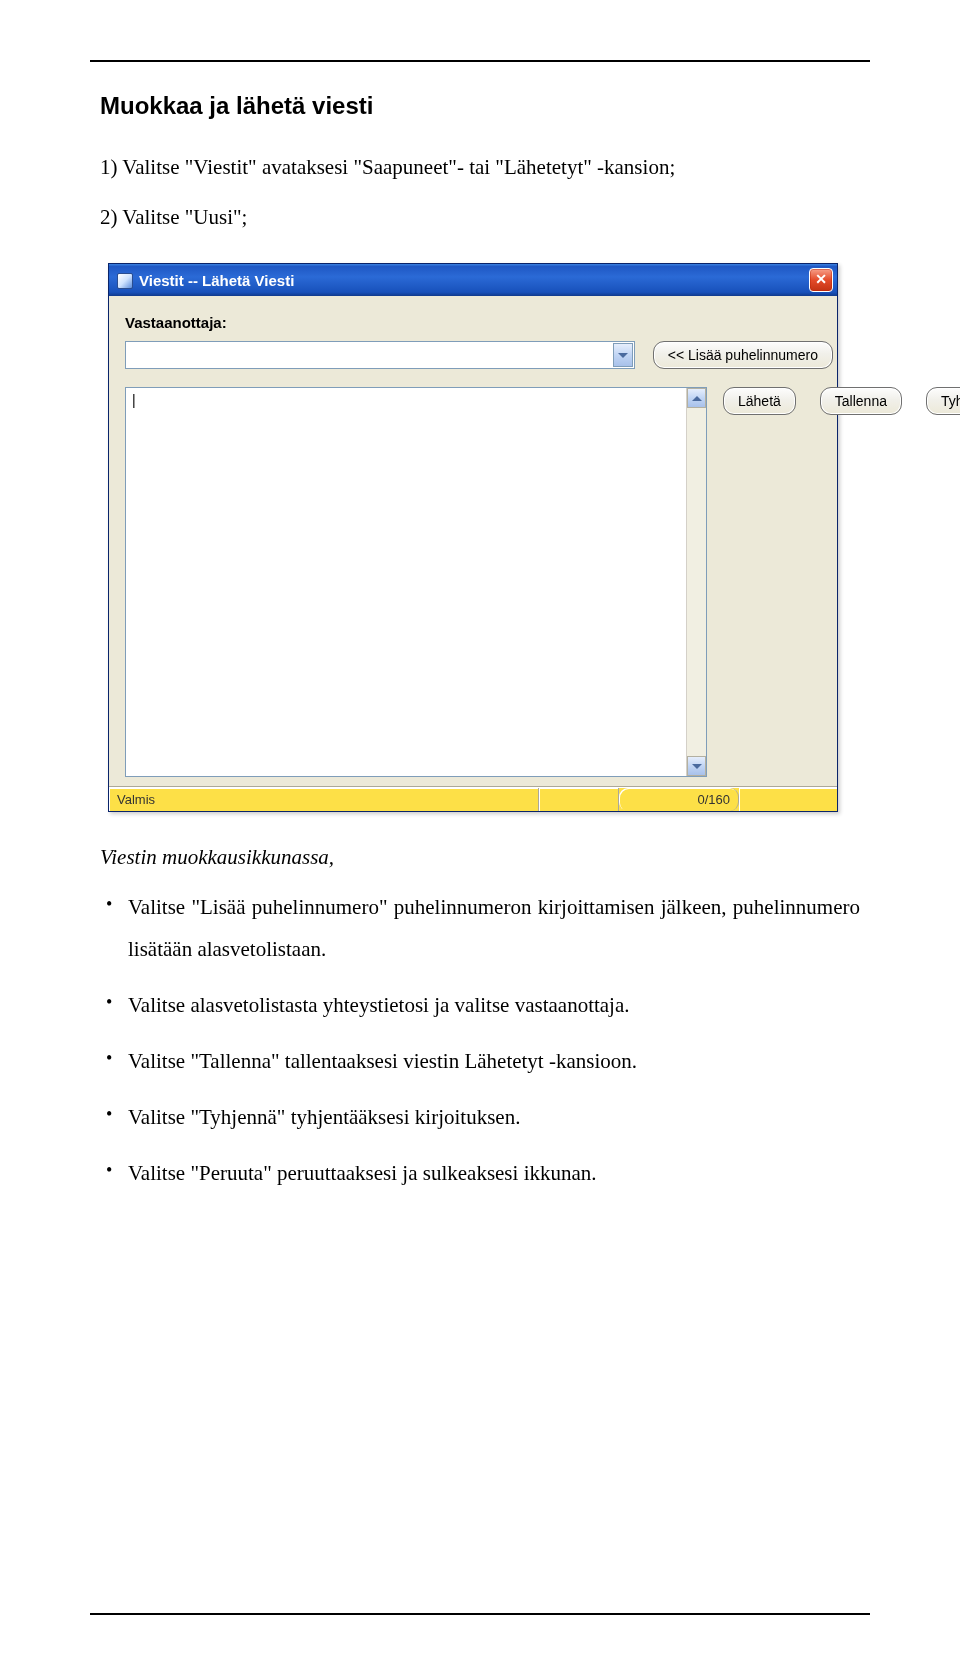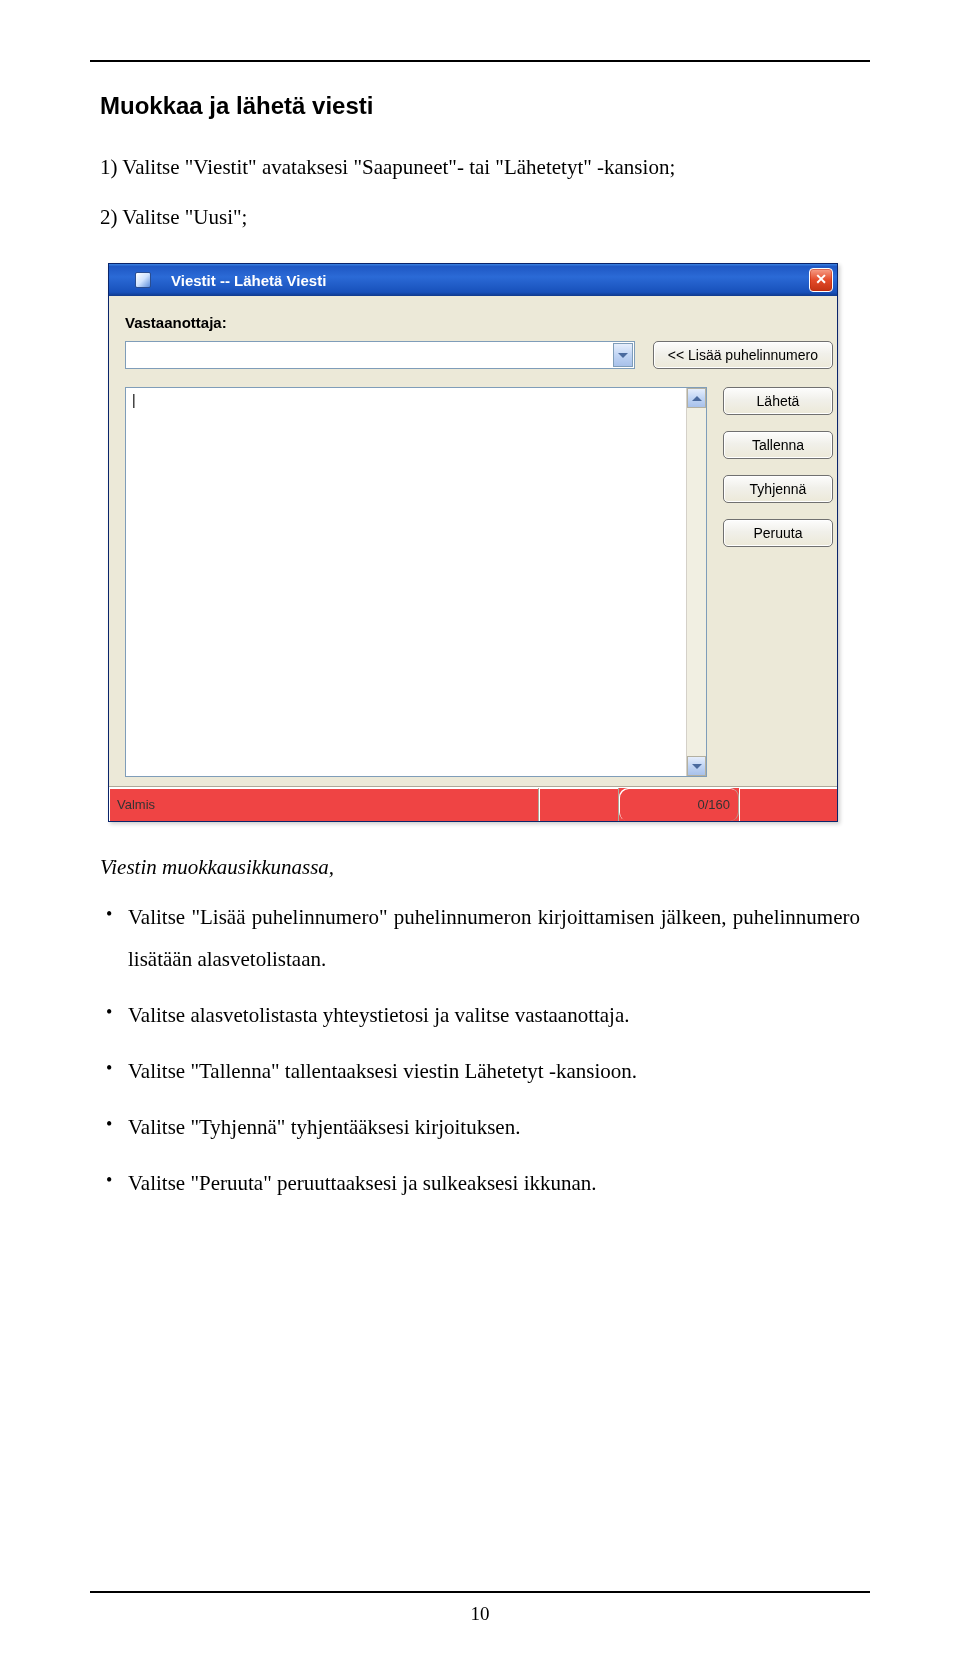--- a/index.html
+++ b/index.html
@@ -72,23 +72,22 @@
     height: 32px;
     display: flex;
     align-items: center;
     justify-content: space-between;
     padding: 0 4px 0 8px;
     font-size: 15px;
     font-weight: bold;
   }
   .xp-title-left {
     display: flex;
-    align-items: center;
-    gap: 20px;
-    margin-left: 18px;
+    align-items: flex-end;
+    gap: 6px;
   }
   .xp-icon {
     width: 16px; height: 16px;
     background: linear-gradient(135deg,#fff 0%,#cfe3ff 50%,#5c8ddb 100%);
     border: 1px solid #2a4d90;
     border-radius: 2px;
   }
   .xp-close {
     width: 24px; height: 24px;
     background: linear-gradient(to bottom,#f7a08a 0%, #e44b2a 50%, #c33313 100%);
@@ -142,21 +141,21 @@
     content: "";
     border-left: 5px solid transparent;
     border-right: 5px solid transparent;
     border-top: 5px solid #4a6a9e;
   }
   .xp-button {
     height: 28px;
     padding: 0 14px;
     background: linear-gradient(to bottom,#fdfdfd 0%, #f1f0ea 45%, #ece9d8 100%);
     border: 1px solid #707070;
-    border-radius: 5px;
+    border-radius: 11px;
     font-family: Tahoma, Arial, sans-serif;
     font-size: 14px;
     cursor: pointer;
     box-shadow: 0 0 0 1px #fff inset;
     white-space: nowrap;
   }
   .row2 {
     display: flex;
     gap: 16px;
     align-items: flex-start;
@@ -200,34 +199,34 @@
     border-bottom: 5px solid #4a6a9e;
   }
   .xp-scroll-btn.down::after {
     content: "";
     border-left: 5px solid transparent;
     border-right: 5px solid transparent;
     border-top: 5px solid #4a6a9e;
   }
   .btn-col {
     display: flex;
-    flex-direction: column;
-    gap: 16px;
+    flex-direction: row;
+    gap: 24px;
     width: 110px;
   }
   .btn-col .xp-button { width: 100%; text-align: center; }
   .xp-statusbar {
     border-top: 1px solid #fff;
     box-shadow: 0 -1px 0 #aca899;
-    height: 34px;
+    height: 24px;
     display: flex;
     align-items: center;
     font-size: 13px;
     color: #333;
-    background: #ef4444;
+    background: #fde047;
   }
   .status-cell {
     border-right: 1px solid #aca899;
     padding: 0 8px;
     height: 100%;
     display: flex;
     align-items: center;
     box-shadow: inset 1px 1px 0 #fff;
   }
   .status-cell.left { flex-basis: 430px; }
@@ -306,15 +305,14 @@
   <ul class="bullets">
     <li>Valitse "Lisää puhelinnumero" puhelinnumeron kirjoittamisen jälkeen, puhelinnumero lisätään alasvetolistaan.</li>
     <li>Valitse alasvetolistasta yhteystietosi ja valitse vastaanottaja.</li>
     <li>Valitse "Tallenna" tallentaaksesi viestin Lähetetyt -kansioon.</li>
     <li>Valitse "Tyhjennä" tyhjentääksesi kirjoituksen.</li>
     <li>Valitse "Peruuta" peruuttaaksesi ja sulkeaksesi ikkunan.</li>
   </ul>
 
   <div class="footer-area">
     <div class="foot-rule"></div>
-    <div class="page-num">10</div>
   </div>
 </div>
 
 </body></html>

